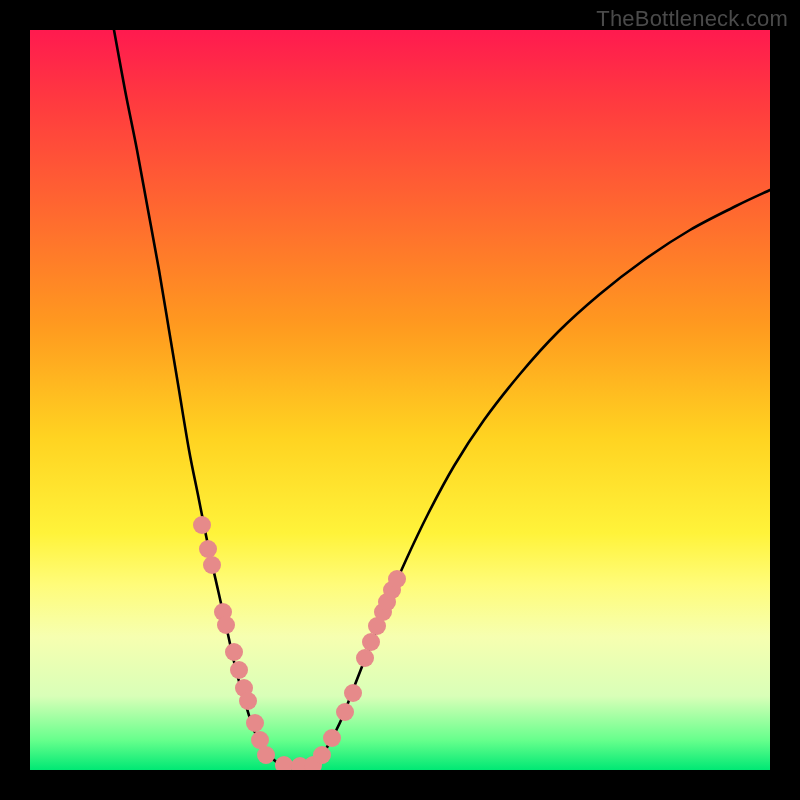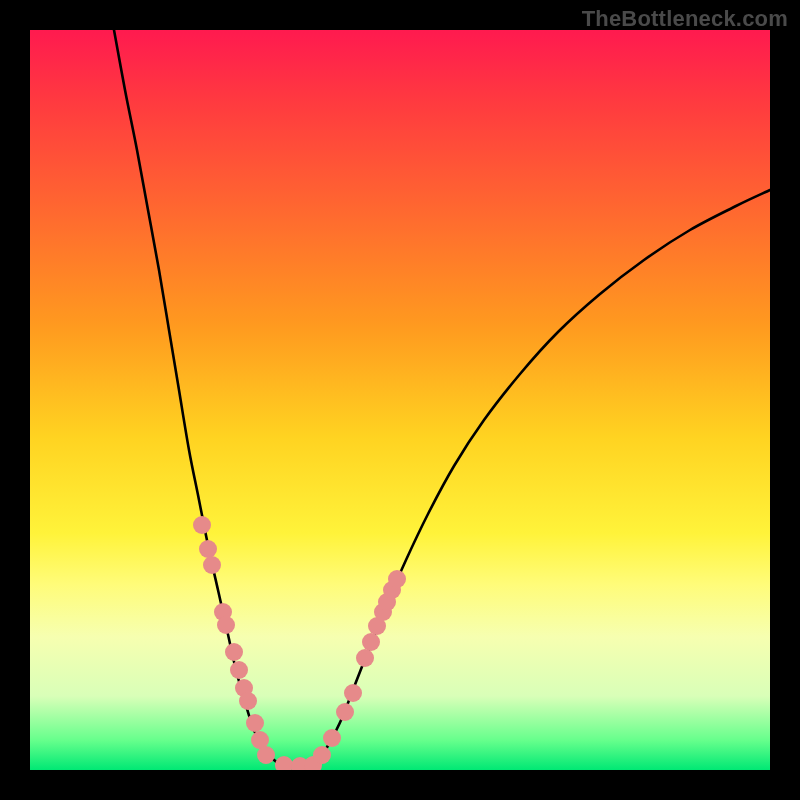--- a/index.html
+++ b/index.html
@@ -45,21 +45,21 @@
     top: 0;
     height: 740px;
     width: 740px;
   }
   .watermark {
     position: absolute;
     top: 6px;
     right: 12px;
     color: #4a4a4a;
     letter-spacing: 0.2px;
-    font-weight: 700;
+    font-weight: 400;
     font-size: 22px;
   }
 </style>
 </head>
 <body>
 
 <div class="stage">
   <div class="plot">
     <svg class="overlay" viewBox="0 0 740 740">
       <path id="curve-left" fill="none" stroke="#000" stroke-width="2.6" stroke-linejoin="round" stroke-linecap="round" d="M 84 0 C 85.8 10.0, 91.2 40.0, 95 60 C 98.8 80.0, 103.2 100.0, 107 120 C 110.8 140.0, 114.3 160.0, 118 180 C 121.7 200.0, 125.5 220.0, 129 240 C 132.5 260.0, 135.7 280.0, 139 300 C 142.3 320.0, 145.7 340.0, 149 360 C 152.3 380.0, 155.7 401.7, 159 420 C 162.3 438.3, 165.7 453.3, 169 470 C 172.3 486.7, 175.8 505.0, 179 520 C 182.2 535.0, 185.0 546.7, 188 560 C 191.0 573.3, 194.0 586.7, 197 600 C 200.0 613.3, 203.0 628.0, 206 640 C 209.0 652.0, 212.0 662.0, 215 672 C 218.0 682.0, 220.8 692.0, 224 700 C 227.2 708.0, 230.7 715.0, 234 720 C 237.3 725.0, 241.0 727.5, 244 730 C 247.0 732.5, 250.7 734.2, 252 735"></path>

